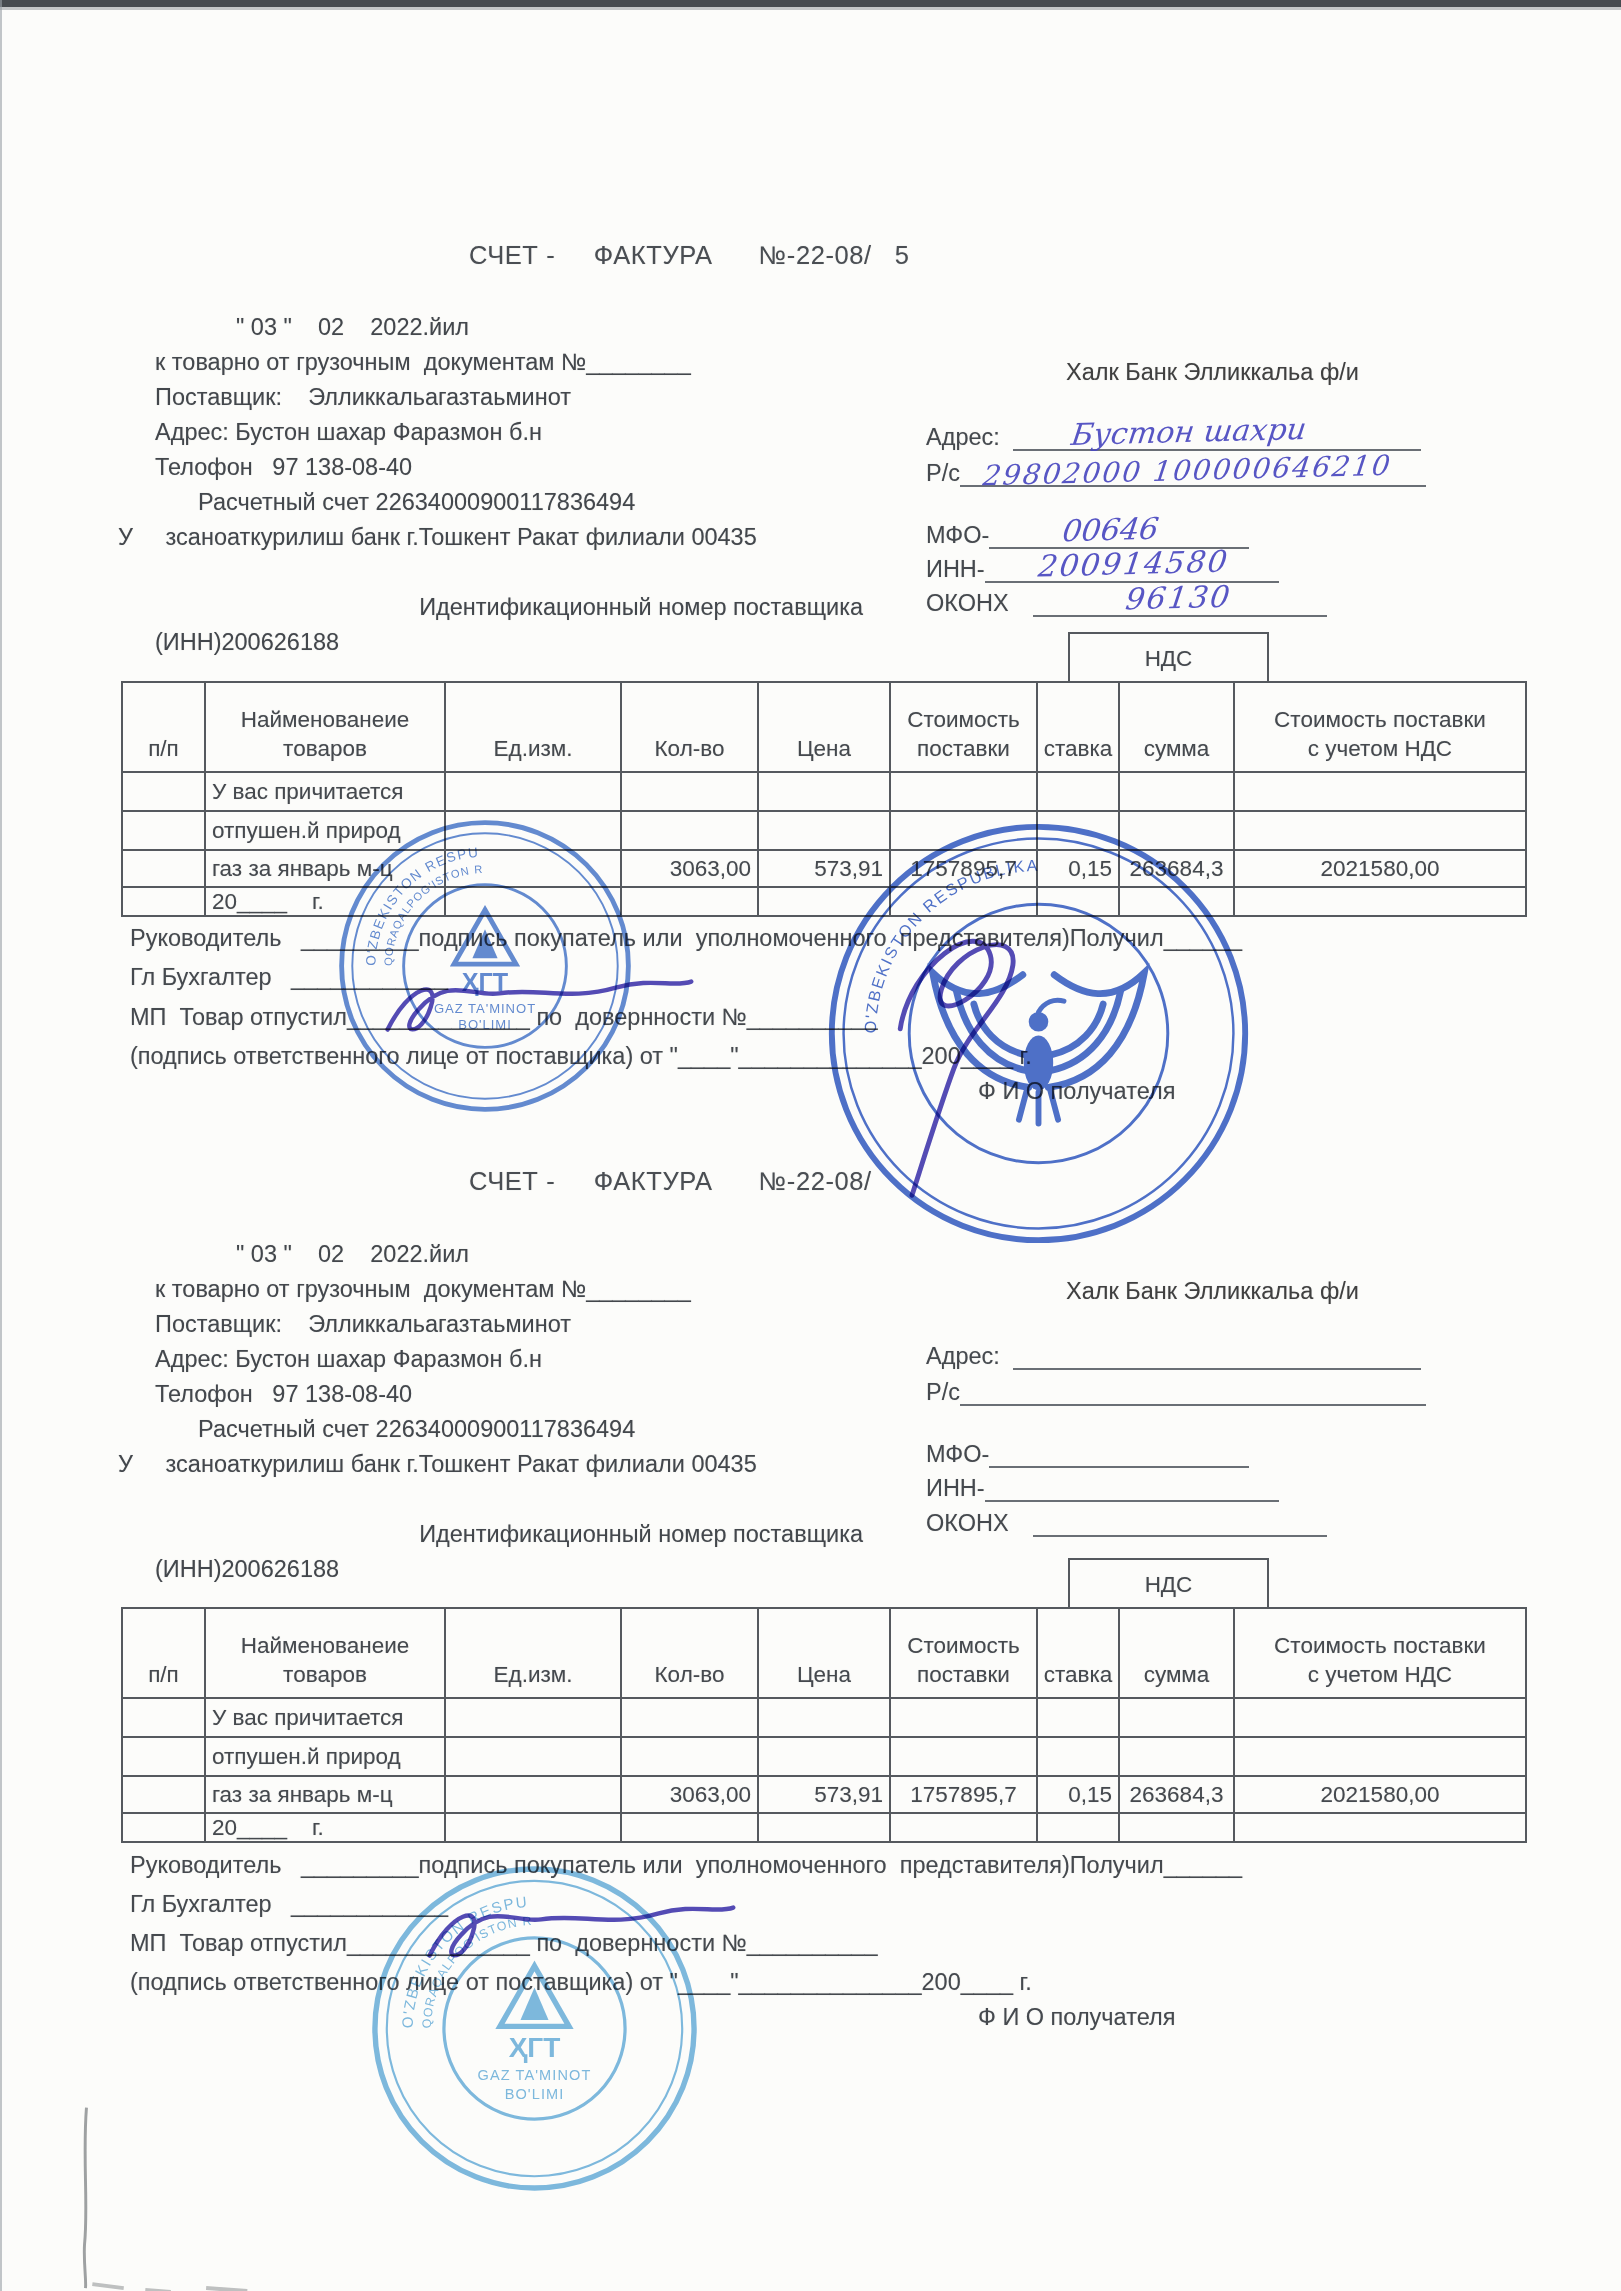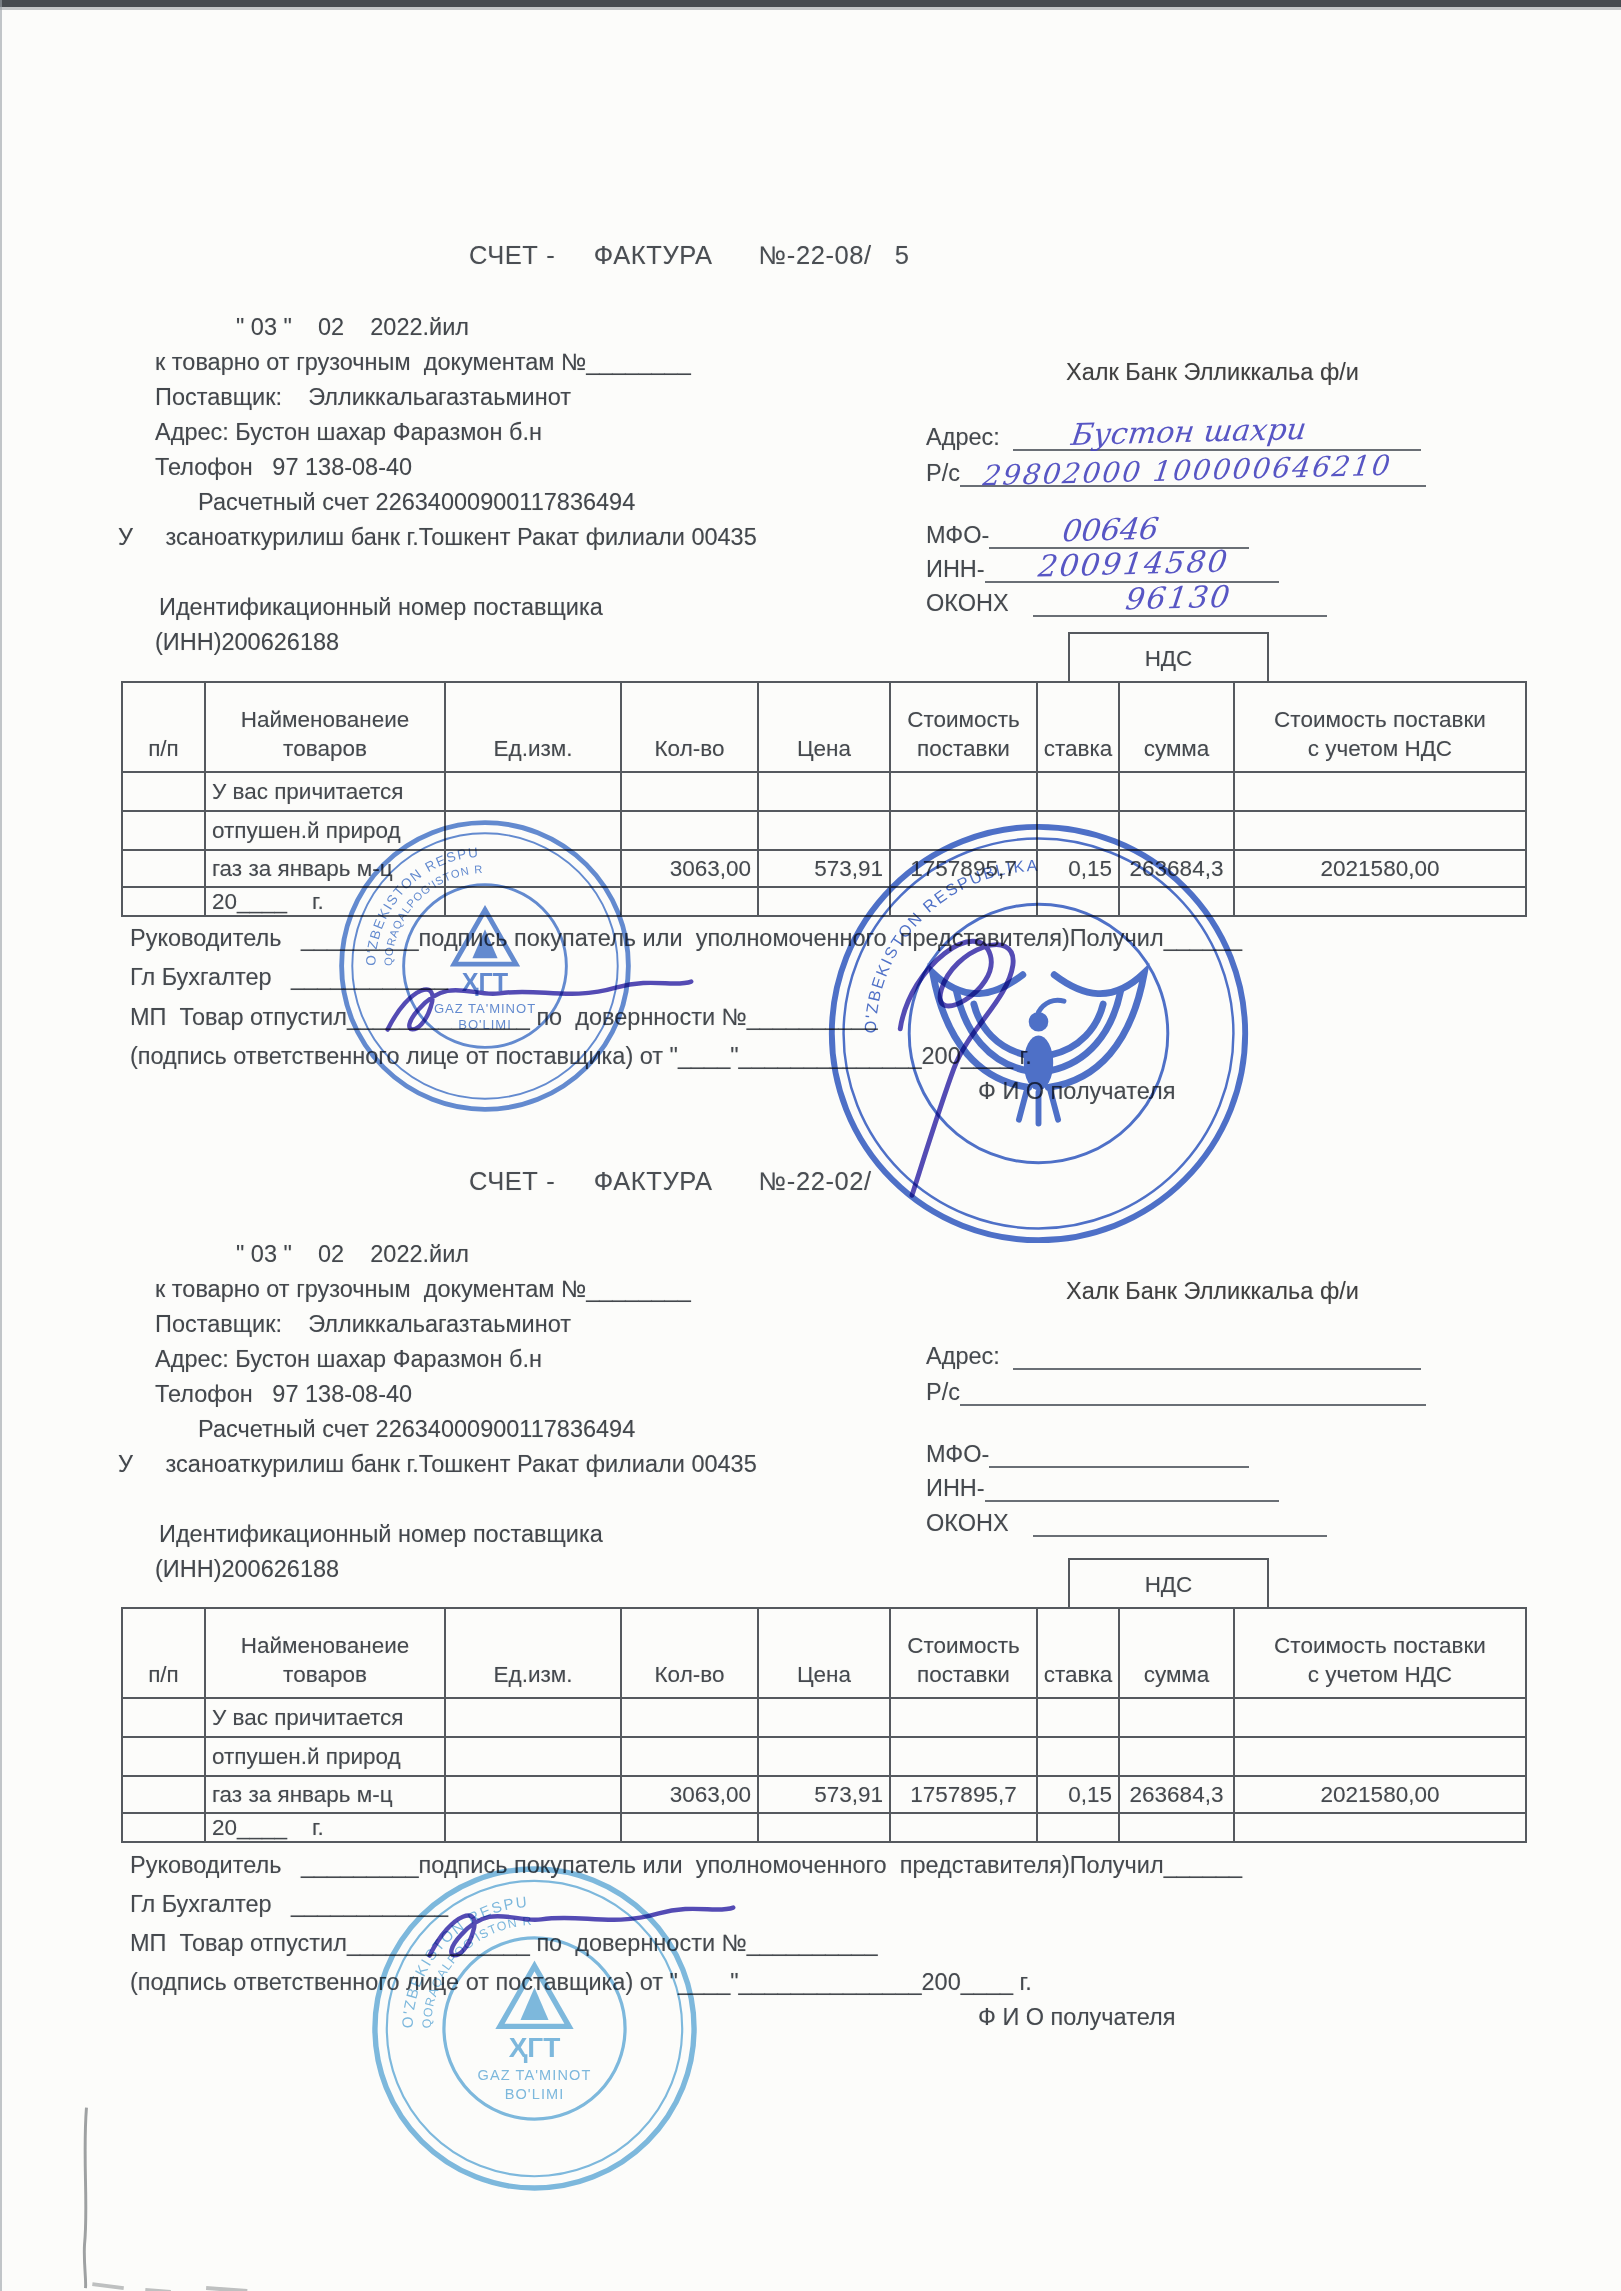--- a/index.html
+++ b/index.html
@@ -9,21 +9,21 @@
   
   .edge-top{position:absolute;top:0;left:0;right:0;height:6.9px;background:#33373d;opacity:.9;}
   .edge-top2{position:absolute;top:6.9px;left:0;right:0;height:2.9px;background:#8b9096;opacity:.5;}
   .edge-left{position:absolute;top:0;left:0;width:2px;bottom:0;background:#9aa0a6;opacity:.6;}
 
   .abs{position:absolute;}
   .pre{white-space:pre;}
   .title{font-size:25.5px;letter-spacing:0.6px;color:#4a4e53;}
   .bodytxt{font-size:23.5px;line-height:34px;color:#404040;}
   .lline{white-space:pre;font-size:23.5px;line-height:35px;}
-  .in0{padding-left:0;} .in38{padding-left:37px;} .in42{padding-left:41px;}
+  .in0{padding-left:0;} .in38{padding-left:37px;} .in42{padding-left:41px;text-align:right;}
   .in82{padding-left:80px;} .in120{padding-left:118px;}
   .spacer36{height:35px;}
 
   
   .rrow{position:absolute;display:flex;align-items:flex-end;font-size:23.5px;color:#45494e;}
   .lbl{white-space:pre;}
   .uline{border-bottom:2.5px solid #6a6f75;position:relative;height:29px;}
   .uline.grow{flex:1;}
   .hand{position:absolute;font-family:"DejaVu Serif",serif;font-style:italic;
         color:#4a48c0;white-space:pre;transform:skewX(-9deg) rotate(-1.5deg);
@@ -194,21 +194,21 @@
     </table>
 
     <div class="foot" style="top:925px;">Руководитель   _________подпись покупатель или  уполномоченного  представителя)Получил______</div>
     <div class="foot" style="top:964px;">Гл Бухгалтер   ____________</div>
     <div class="foot" style="top:1004px;">МП  Товар отпустил______________ по  довернности №__________</div>
     <div class="foot" style="top:1043px;">(подпись ответственного лице от поставщика) от "____"______________200____ г.</div>
     <div class="fio" style="top:1078px;">Ф И О получателя</div>
   </div>
 
   <div>
-    <div class="abs pre title" style="left:469px;top:1167px;">СЧЕТ -     ФАКТУРА      №-22-02/</div>
+    <div class="abs pre title" style="left:469px;top:1167px;">СЧЕТ -     ФАКТУРА      №-22-08/</div>
 
     <div class="abs" style="left:118px;top:1237px;width:745px;">
       <div class="lline in120">" 03 "    02    2022.йил</div>
       <div class="lline in38">к товарно от грузочным  документам №________</div>
       <div class="lline in38">Поставщик:    Элликкальагазтаьминот</div>
       <div class="lline in38">Адрес: Бустон шахар Фаразмон б.н</div>
       <div class="lline in38">Телофон   97 138-08-40</div>
       <div class="lline in82">Расчетный счет 22634000900117836494</div>
       <div class="lline in0">У     зсаноаткурилиш банк г.Тошкент Ракат филиали 00435</div>
       <div class="spacer36"></div>

